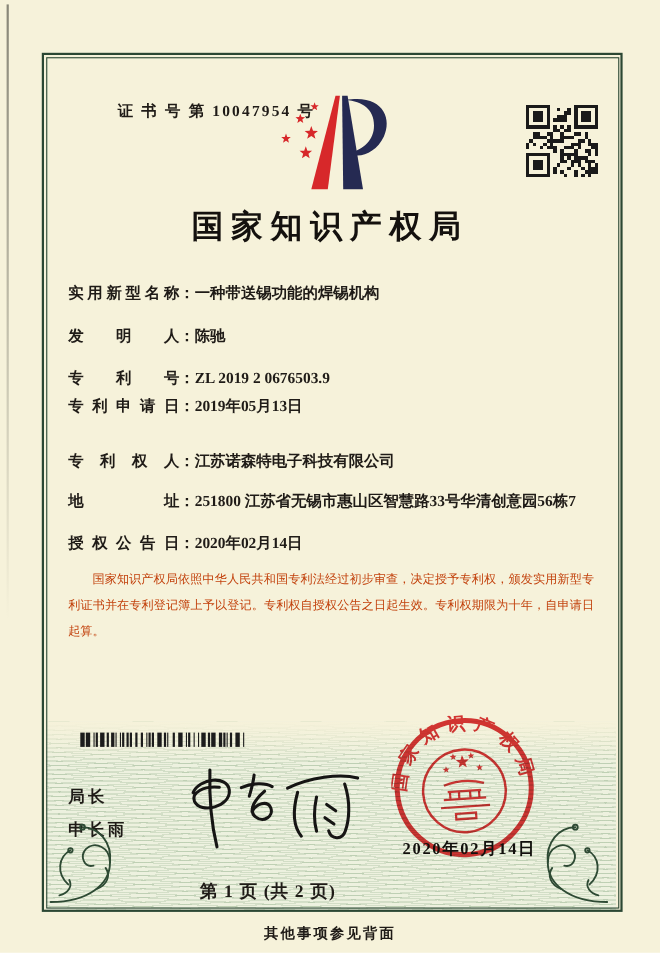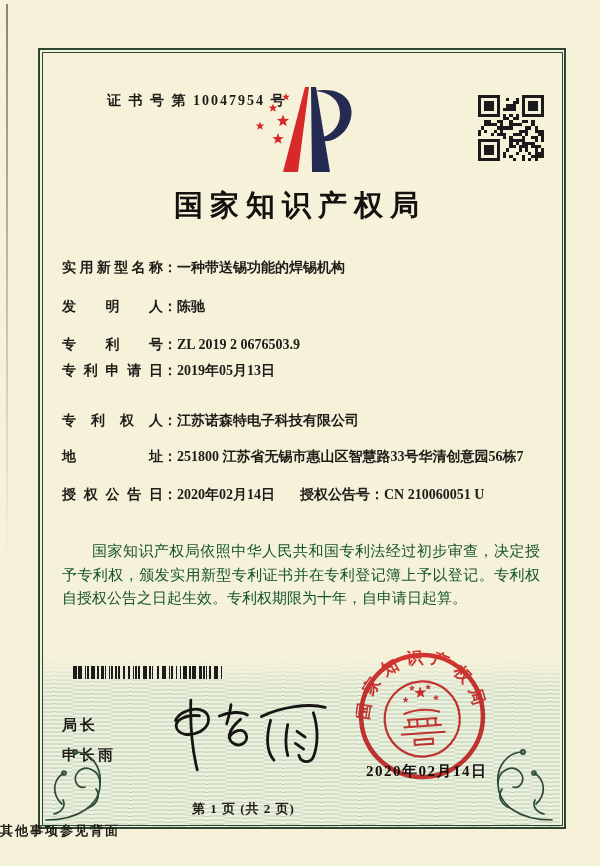--- a/index.html
+++ b/index.html
@@ -31,31 +31,31 @@
   .logo{left:250px;top:82px;}
   .qr{left:478px;top:95px;width:66px;height:66px;}
   .title{left:0;top:186px;width:600px;text-align:center;
     font-size:29px;font-weight:700;letter-spacing:7px;color:#14110e;}
   .frow{position:absolute;left:62px;font-size:14px;font-weight:600;width:486px;line-height:20px;}
   .flabel{display:inline-block;width:101px;text-align:justify;text-align-last:justify;vertical-align:top;}
   .fcolon{display:inline-block;vertical-align:top;}
   .fvalue{display:inline-block;vertical-align:top;max-width:368px;}
   .fvalue2{display:block;margin-left:116px;}
   .grant2{position:absolute;left:238px;top:0;}
-  .body-text{left:62px;top:540px;width:478px;font-size:15px;line-height:23.5px;
-    text-align:justify;color:#14532d;}
+  .body-text{left:62px;top:516px;width:478px;font-size:11px;line-height:23.5px;
+    text-align:justify;color:#c2410c;}
   .body-text p{margin:0;text-indent:2em;}
   .barcode{left:73px;top:666px;width:156px;height:13px;display:flex;align-items:stretch;}
   .barcode i{display:block;background:#1c1c1c;height:100%;}
   .signer{left:62px;top:710px;font-size:15px;font-weight:700;letter-spacing:3px;line-height:30px;}
   .signature{left:162px;top:692px;transform:rotate(-2deg);}
   .seal{left:356px;top:650px;mix-blend-mode:multiply;opacity:.93;transform:rotate(-4deg);}
   .seal-date{left:366px;top:762px;font-size:15px;font-weight:700;letter-spacing:1.5px;color:#12100d;}
-  .page-info{left:0;top:800px;width:487px;text-align:center;font-size:13px;font-weight:600;letter-spacing:1px;}
-  .back-note{left:0;top:822px;width:600px;font-size:13px;font-weight:600;letter-spacing:2px;}
+  .page-info{left:0;top:800px;width:487px;text-align:center;font-size:16px;font-weight:600;letter-spacing:1px;}
+  .back-note{left:0;top:840px;width:600px;text-align:center;font-size:13px;font-weight:600;letter-spacing:2px;}
   .flourish{pointer-events:none;}
   .fl-left{left:42px;top:742px;}
   .fl-right{left:478px;top:742px;transform:scaleX(-1);}
 </style>
 </head>
 <body>
 
 <div class="abs scan-edge"></div>
 <div class="abs guilloche"></div>
 <div class="abs frame">
@@ -309,21 +309,20 @@
   <span class="flabel">专利申请日</span><span class="fcolon">：</span><span class="fvalue">2019年05月13日</span>
 </div>
 <div class="frow" style="top:411px">
   <span class="flabel">专 利 权 人</span><span class="fcolon">：</span><span class="fvalue">江苏诺森特电子科技有限公司</span>
 </div>
 <div class="frow" style="top:447px">
   <span class="flabel">地　　　址</span><span class="fcolon">：</span><span class="fvalue">251800 江苏省无锡市惠山区智慧路33号华清创意园56栋7</span>
 </div>
 <div class="frow" style="top:485px">
   <span class="flabel">授权公告日</span><span class="fcolon">：</span><span class="fvalue">2020年02月14日</span>
-  <span class="grant2"><span>授权公告号</span><span>：</span><span>CN 210060051 U</span></span>
 </div>
 
 <div class="abs body-text">
   <p>国家知识产权局依照中华人民共和国专利法经过初步审查，决定授予专利权，颁发实用新型专利证书并在专利登记簿上予以登记。专利权自授权公告之日起生效。专利权期限为十年，自申请日起算。</p>
 </div>
 
 <div class="abs barcode" id="barcode">
     <i style="width: 4px; margin-right: 1.49421px;"></i>
     <i style="width: 4px; margin-right: 2.10537px;"></i>
     <i style="width: 1.5px; margin-right: 1.32182px;"></i>

